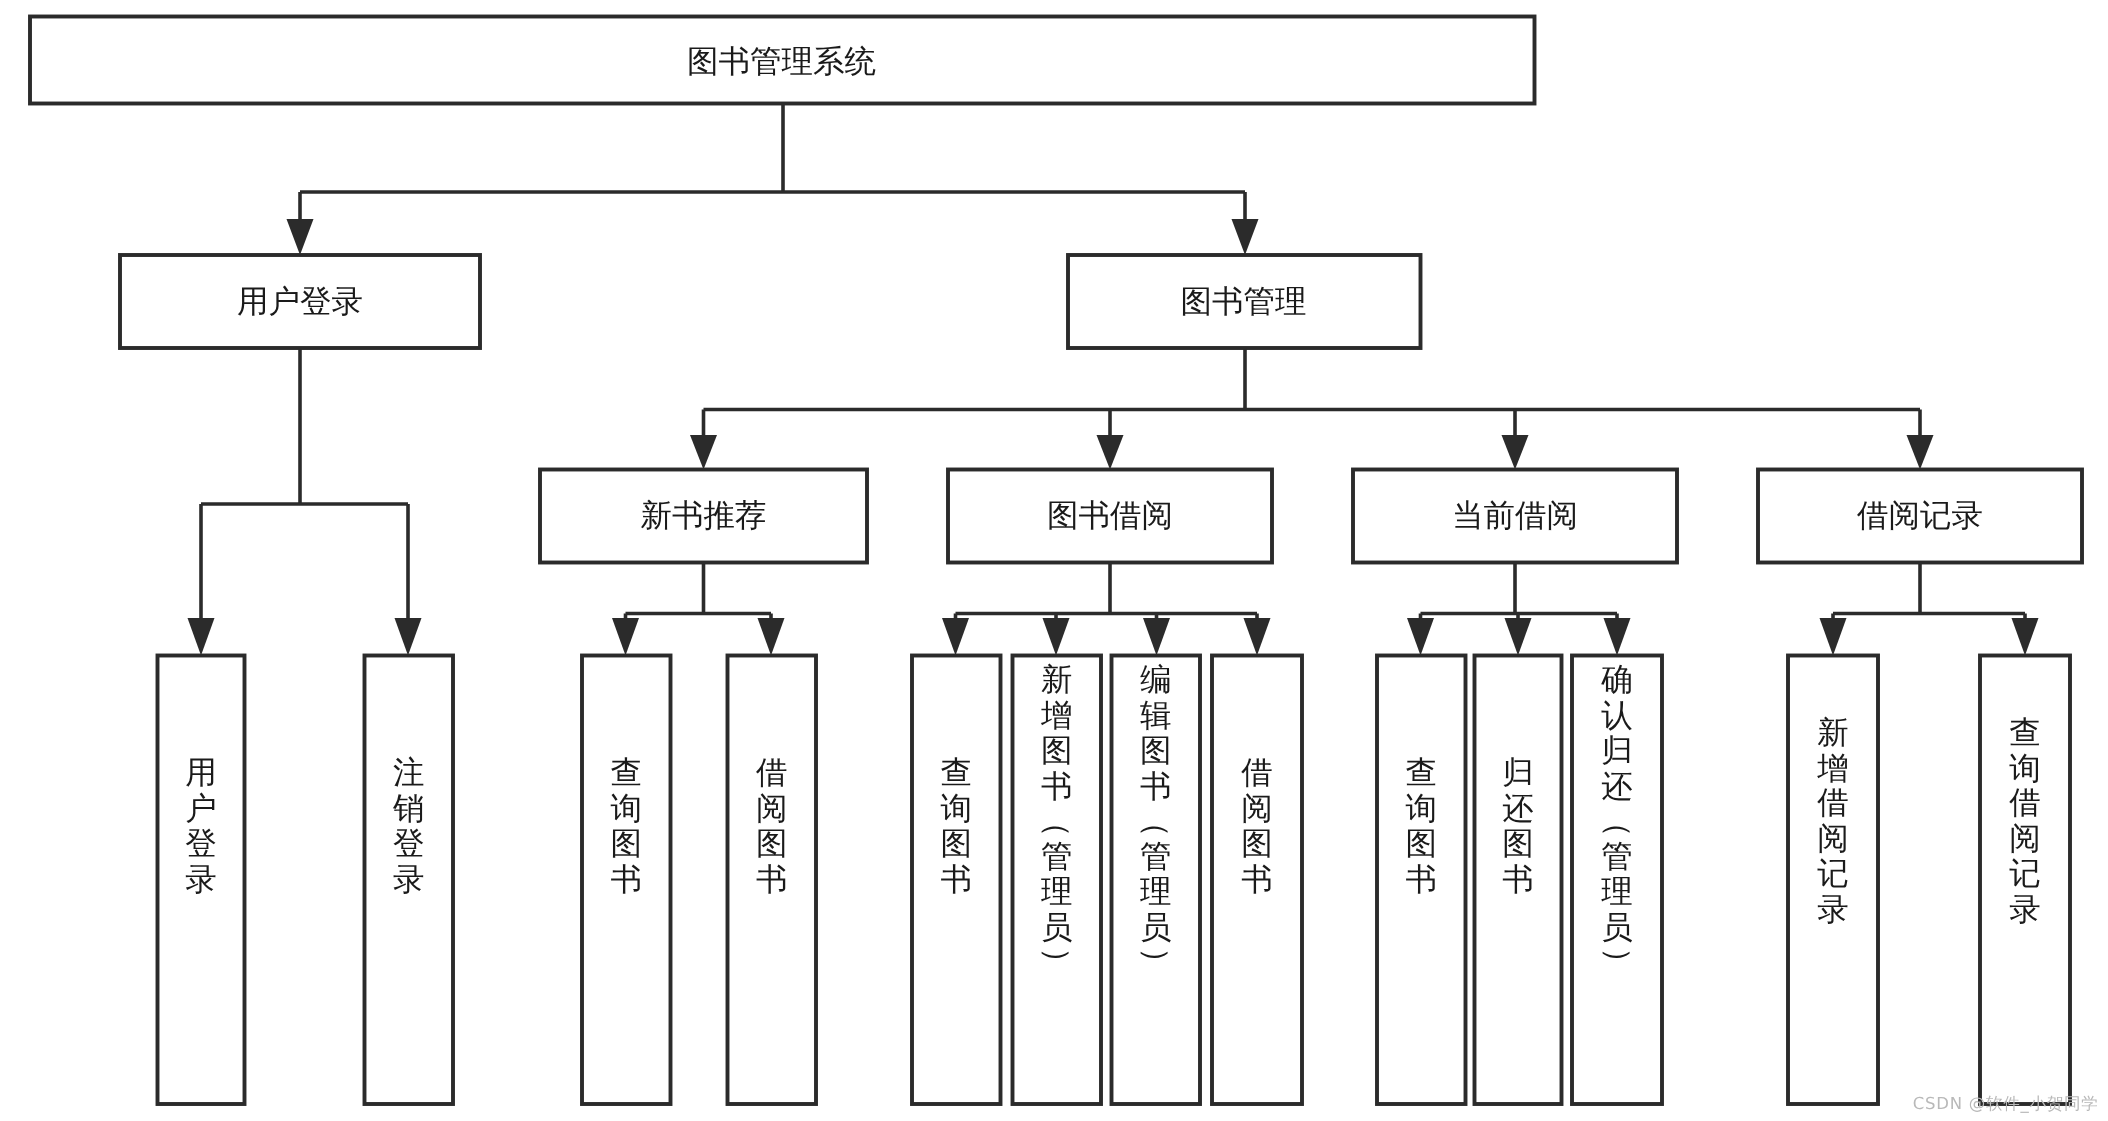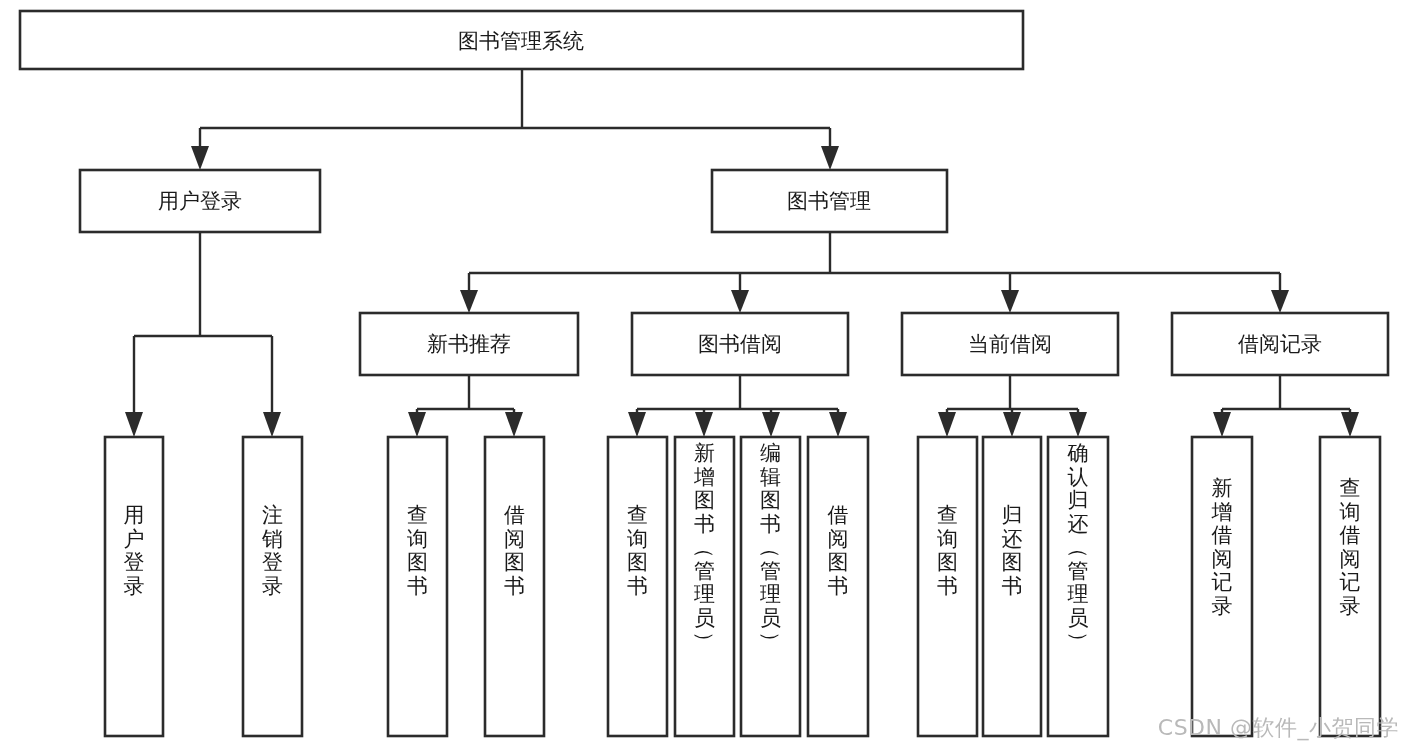--- a/index.html
+++ b/index.html
@@ -65,21 +65,21 @@
     line-height: 1.12;
     color: #1a1a1a;
     text-align: center;
     white-space: nowrap;
   }
   .watermark {
     position: absolute;
     right: 6px;
     bottom: 4px;
     font-family: "DejaVu Sans", "Liberation Sans", sans-serif;
-    font-size: 22px;
+    font-size: 11px;
     color: #b9b9b9;
     letter-spacing: 0.5px;
     white-space: nowrap;
     margin-left: 44px;
   }
 </style>
 </head>
 <body>
 
 <div id="diagram-root">

